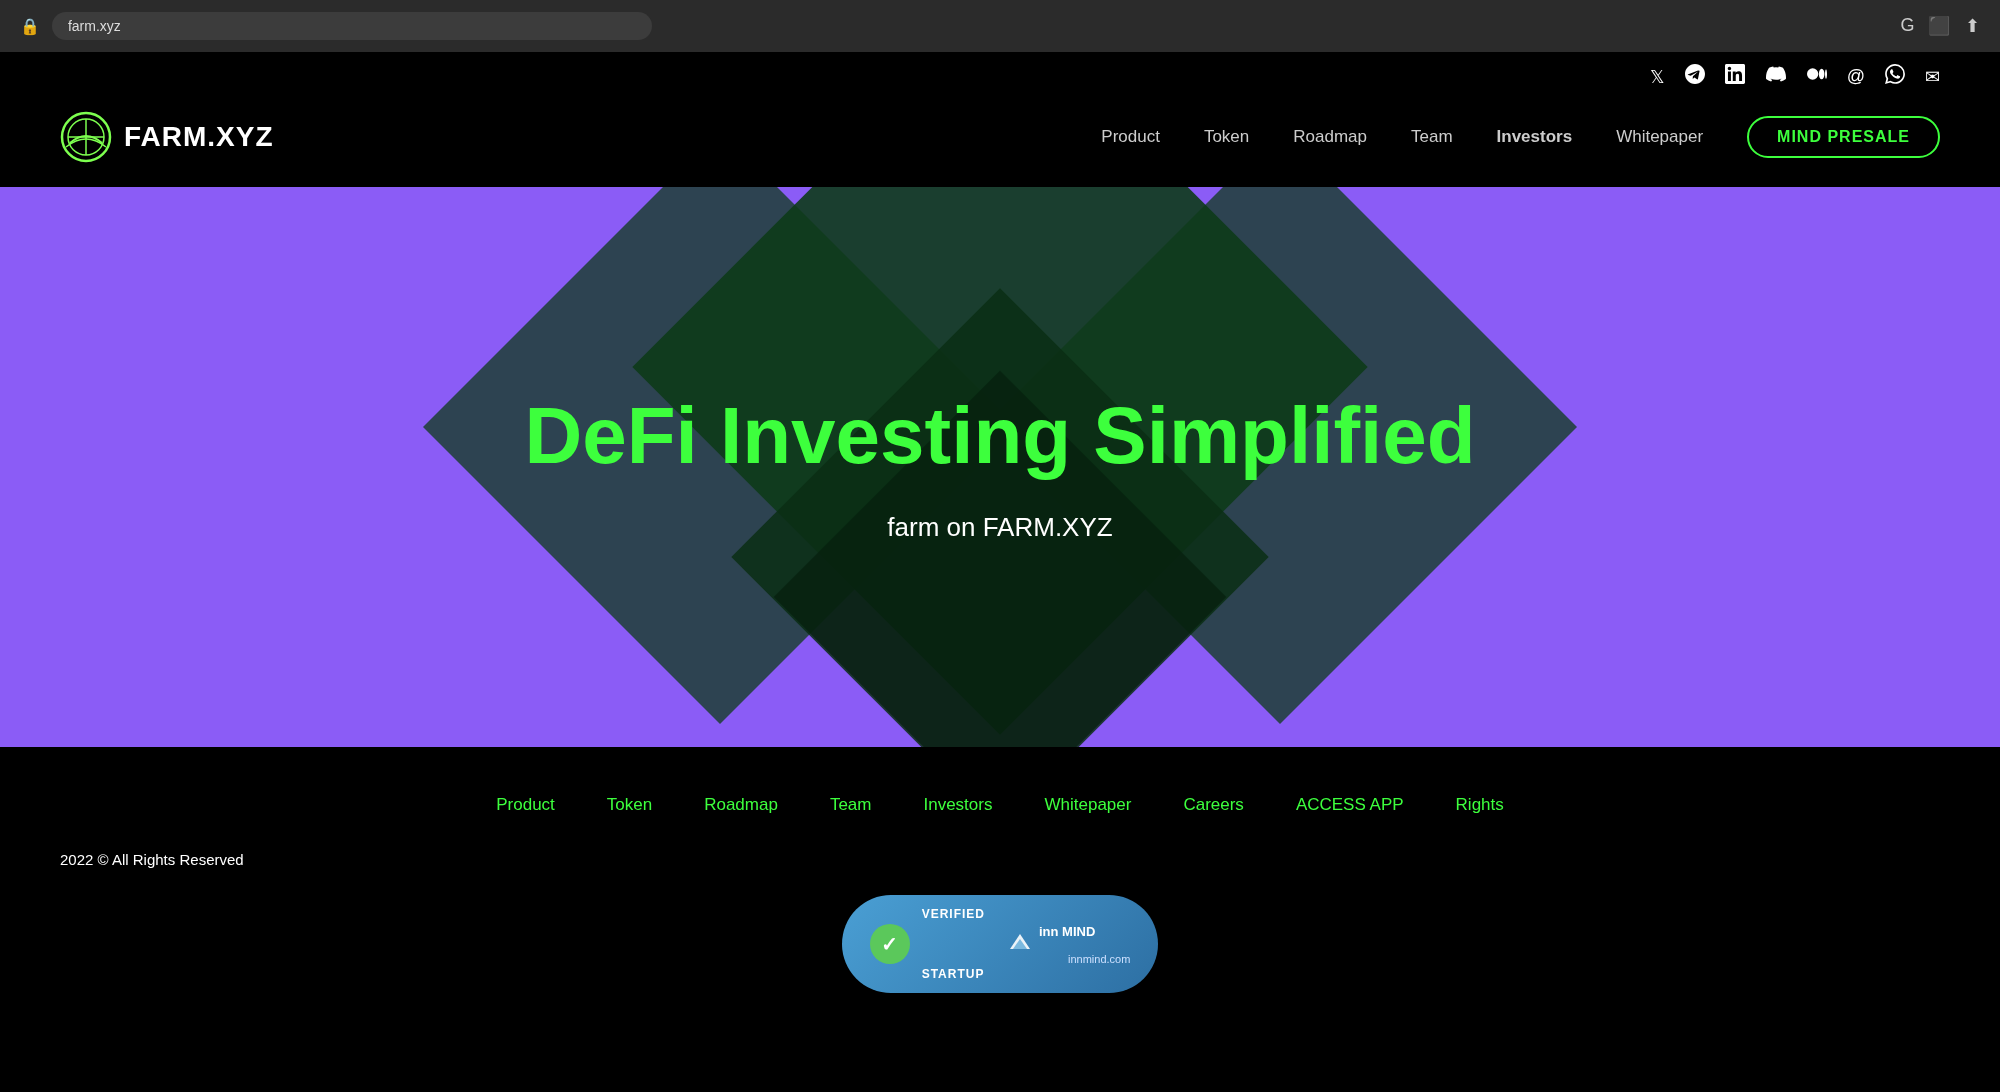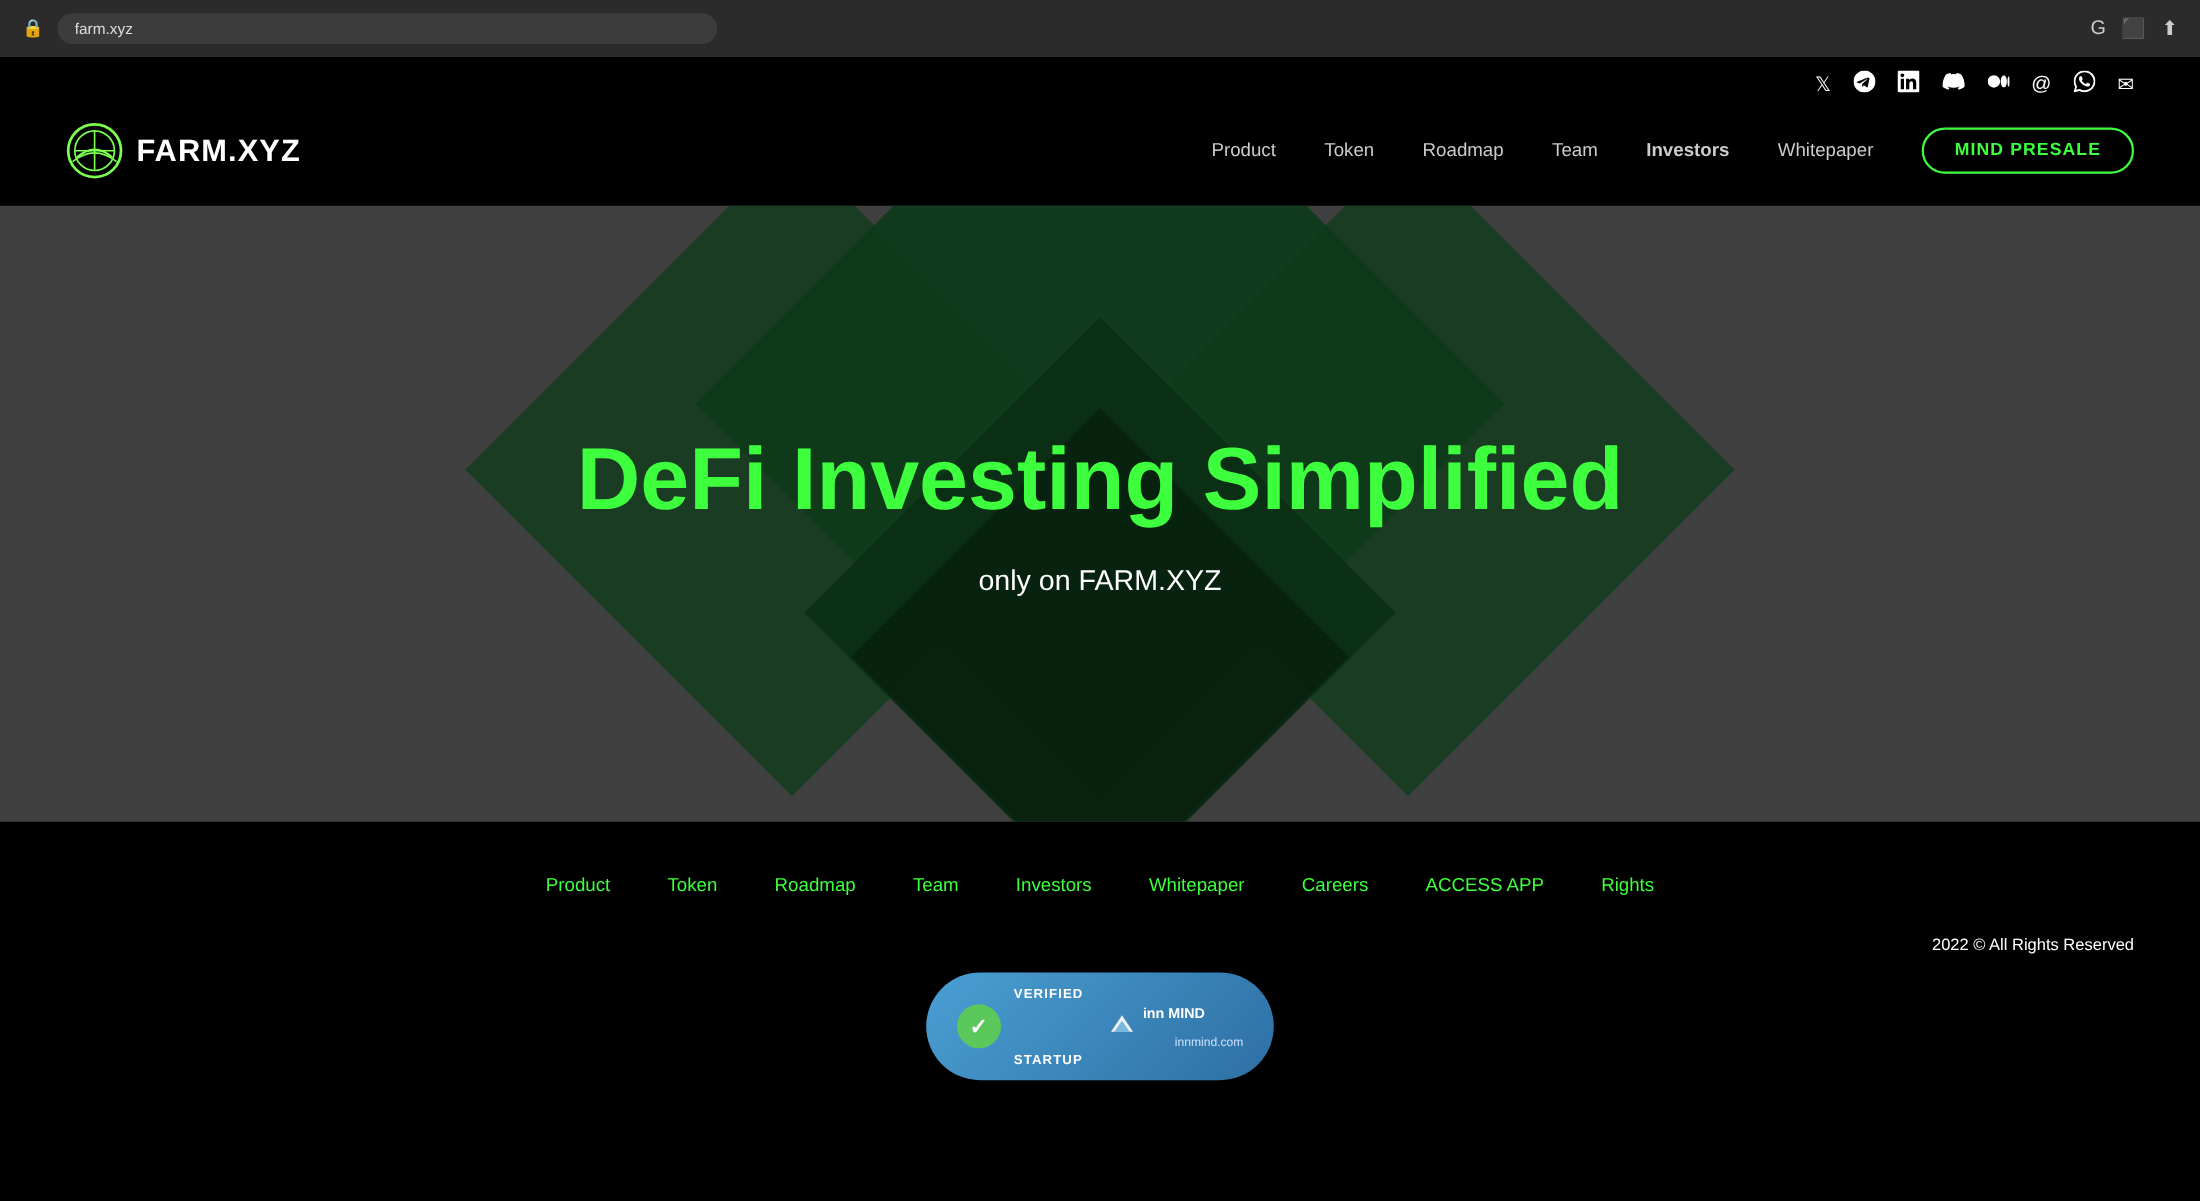--- a/index.html
+++ b/index.html
@@ -108,21 +108,21 @@
       font-size: 16px;
       font-weight: bold;
       cursor: pointer;
       background: transparent;
       letter-spacing: 1px;
     }
 
     
     .hero {
       position: relative;
-      background: #404040;
+      background: #8b5cf6;
       width: 100%;
       height: 560px;
       display: flex;
       flex-direction: column;
       align-items: center;
       justify-content: center;
       overflow: hidden;
     }
 
     
@@ -213,24 +213,24 @@
       gap: 52px;
       margin-bottom: 36px;
     }
     .footer-link {
       color: #3dff3d;
       text-decoration: none;
       font-size: 17px;
       cursor: pointer;
     }
     .footer-copy {
-      text-align: right;
+      text-align: left;
       color: #fff;
       font-size: 15px;
-      margin-bottom: 16px;
+      margin-bottom: 27px;
     }
     .verified-badge {
       display: flex;
       justify-content: center;
       margin-top: 10px;
     }
     .badge-inner {
       background: linear-gradient(135deg, #4a9fd4, #2d6fa3);
       border-radius: 50px;
       padding: 12px 28px;
@@ -356,21 +356,21 @@
 <div class="hero">
   <div class="diamonds-container">
     <div class="diamond diamond-1"></div>
     <div class="diamond diamond-2"></div>
     <div class="diamond diamond-3"></div>
     <div class="diamond diamond-4"></div>
     <div class="diamond diamond-5"></div>
   </div>
   <div class="hero-content">
     <h1 class="hero-title">DeFi Investing Simplified</h1>
-    <p class="hero-subtitle">only on FARM.XYZ</p>
+    <p class="hero-subtitle">farm on FARM.XYZ</p>
   </div>
 </div>
 
 <div class="footer">
   <div class="footer-nav">
     <a class="footer-link">Product</a>
     <a class="footer-link">Token</a>
     <a class="footer-link">Roadmap</a>
     <a class="footer-link">Team</a>
     <a class="footer-link">Investors</a>

